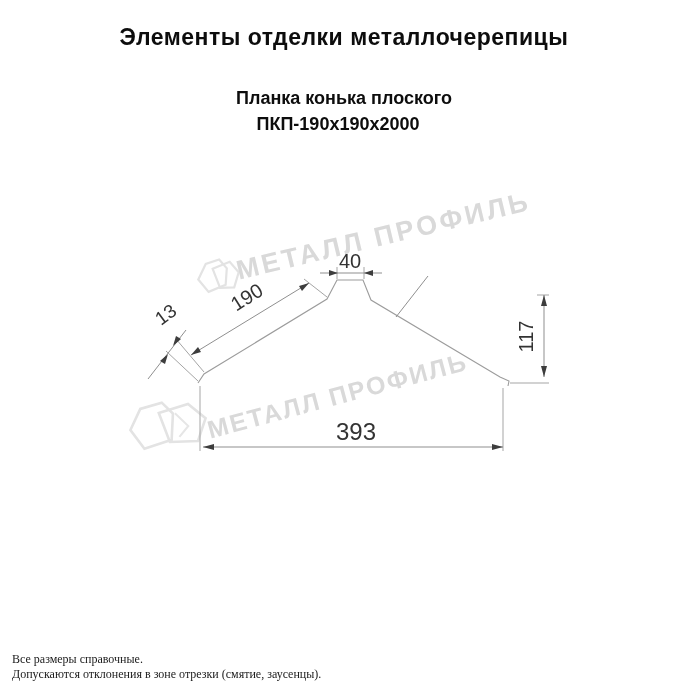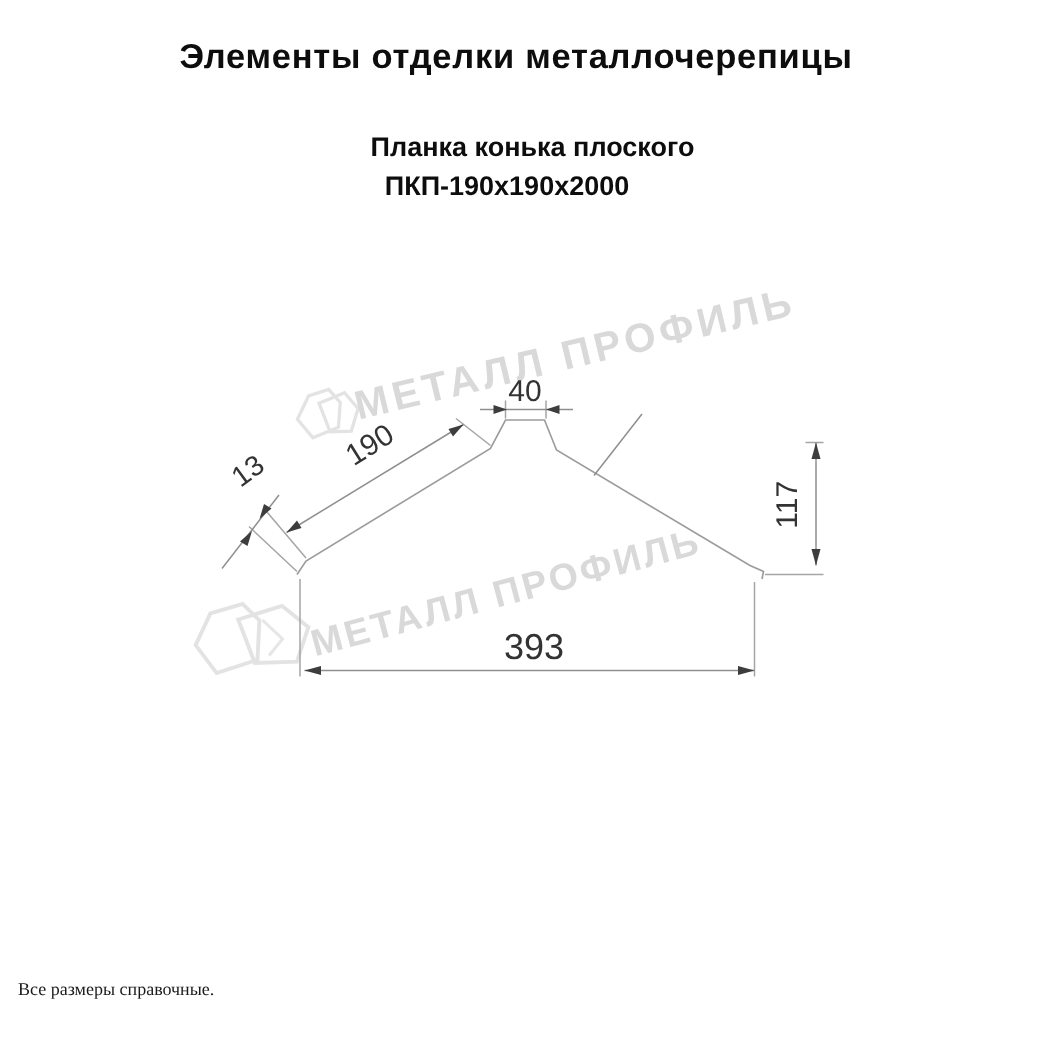--- a/index.html
+++ b/index.html
@@ -1,21 +1,21 @@
 <!DOCTYPE html>
 <html><head>
 <meta charset="utf-8">
 <style>
   html,body{margin:0;padding:0;background:#fff;}
   #page{position:relative;width:700px;height:700px;background:#ffffff;overflow:hidden;
         font-family:"Liberation Sans","DejaVu Sans",sans-serif;}
   
   .title{position:absolute;left:0;width:688px;text-align:center;color:#0d0d0d;font-weight:bold;}
   #main-title{top:24px;font-size:23px;letter-spacing:0.5px;}
-  #product-title{top:88px;font-size:18px;padding-left:11px;}
+  #product-title{top:88px;font-size:18px;}
   #model-title{top:114px;font-size:18px;transform:translateX(-6px);}
   
   .wm-text{position:absolute;font-weight:bold;color:#d9d9d9;white-space:nowrap;z-index:1;
            transform-origin:left center;}
   #wm-text-1{left:237px;top:256px;font-size:27px;letter-spacing:3px;transform:rotate(-13.5deg);}
   #wm-text-2{left:208px;top:416px;font-size:25px;letter-spacing:2px;transform:rotate(-15deg);}
   .wm-logo{position:absolute;z-index:1;}
   #wm-logo-1{left:194px;top:254px;transform:rotate(-10deg);}
   #wm-logo-2{left:126px;top:394px;transform:rotate(-6deg);}
   
@@ -101,14 +101,15 @@
   </svg>
 
   <div id="dim-top" class="dim">40</div>
   <div id="dim-slope" class="dim">190</div>
   <div id="dim-fold" class="dim">13</div>
   <div id="dim-height" class="dim">117</div>
   <div id="dim-bottom" class="dim">393</div>
 
 
   <div id="footnote-1" class="footnote">Все размеры справочные.</div>
+  <div id="footnote-2" class="footnote">Допускаются отклонения в зоне отрезки (смятие, заусенцы).</div>
 
 </div>
 
 </body></html>

